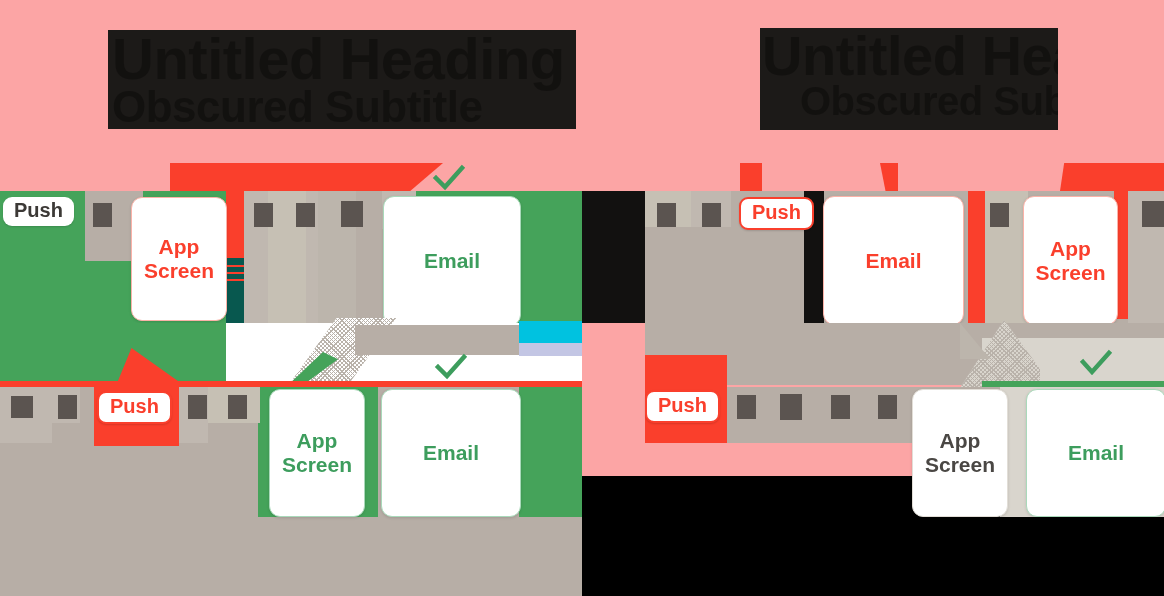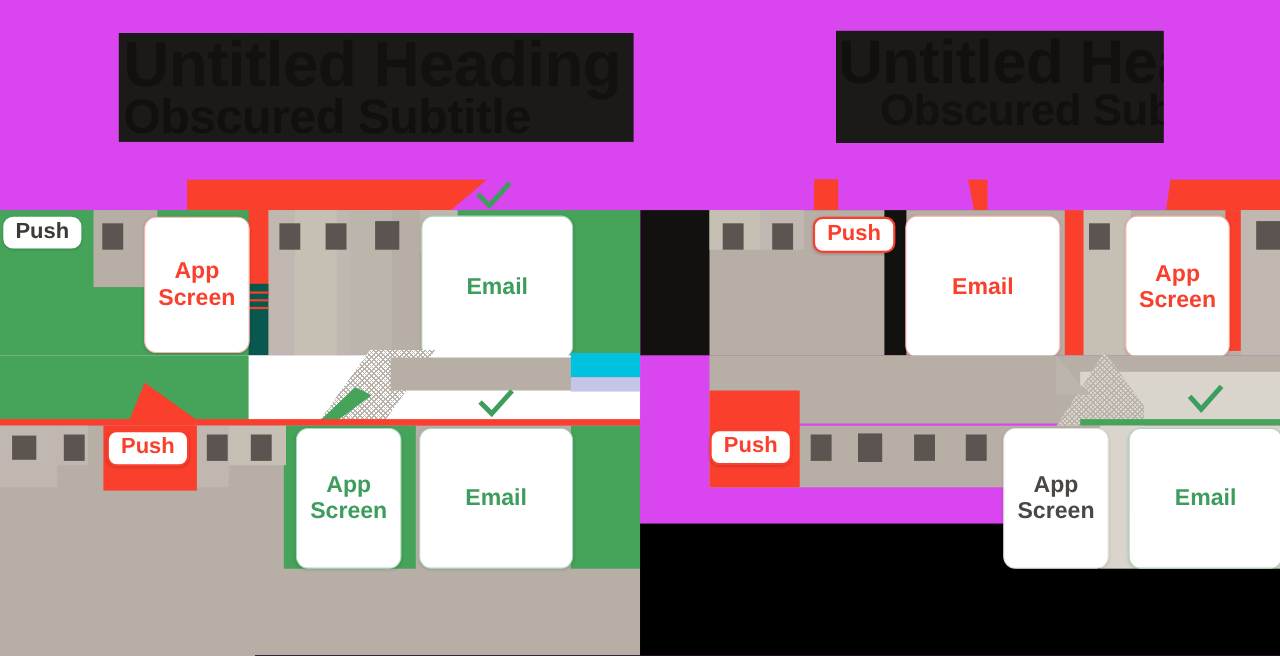--- a/index.html
+++ b/index.html
@@ -1,17 +1,17 @@
 <!DOCTYPE html>
 <html><head>
 <meta charset="utf-8">
 <style>
   html,body{margin:0;padding:0;background:#000;}
   body{width:1164px;height:596px;overflow:hidden;font-family:"Liberation Sans",sans-serif;}
-  .stage{position:relative;width:1164px;height:476px;background:#d946ef;}
+  .stage{position:relative;width:1164px;height:476px;background:#fca5a5;}
 
   .panel{position:absolute;top:0;height:596px;width:582px;overflow:hidden;}
   .panel.left{left:0;}
   .panel.right{left:582px;}
 
   
   .title-block{position:absolute;background:#1c1a18;overflow:hidden;}
   .title-txt{
     font-weight:700;color:#0b0a09;white-space:pre;
     line-height:1.06;letter-spacing:-0.5px;

